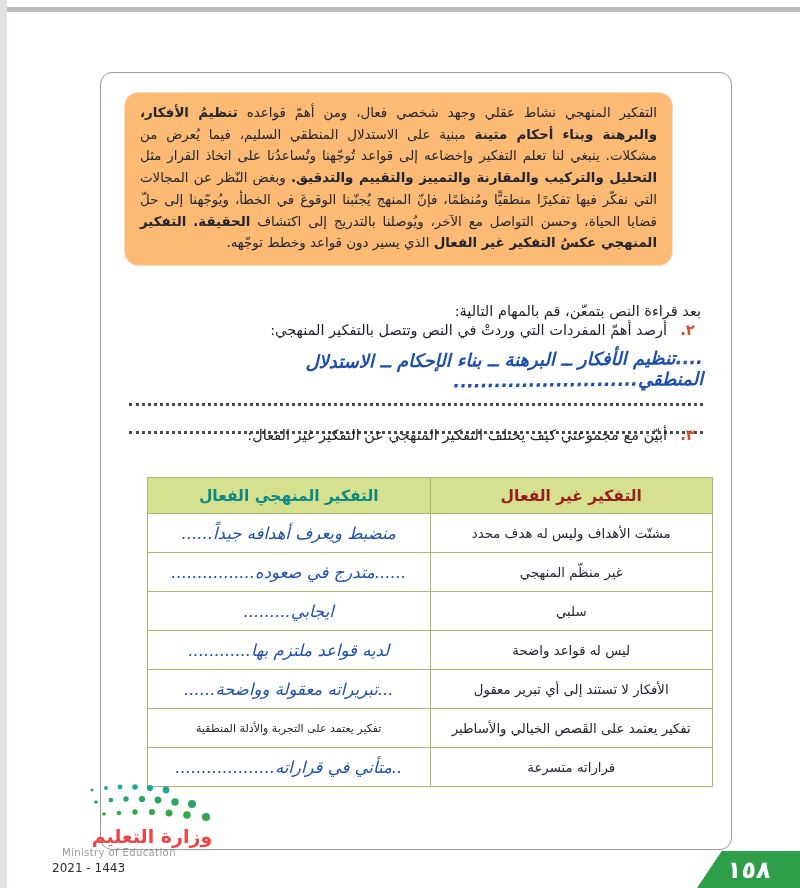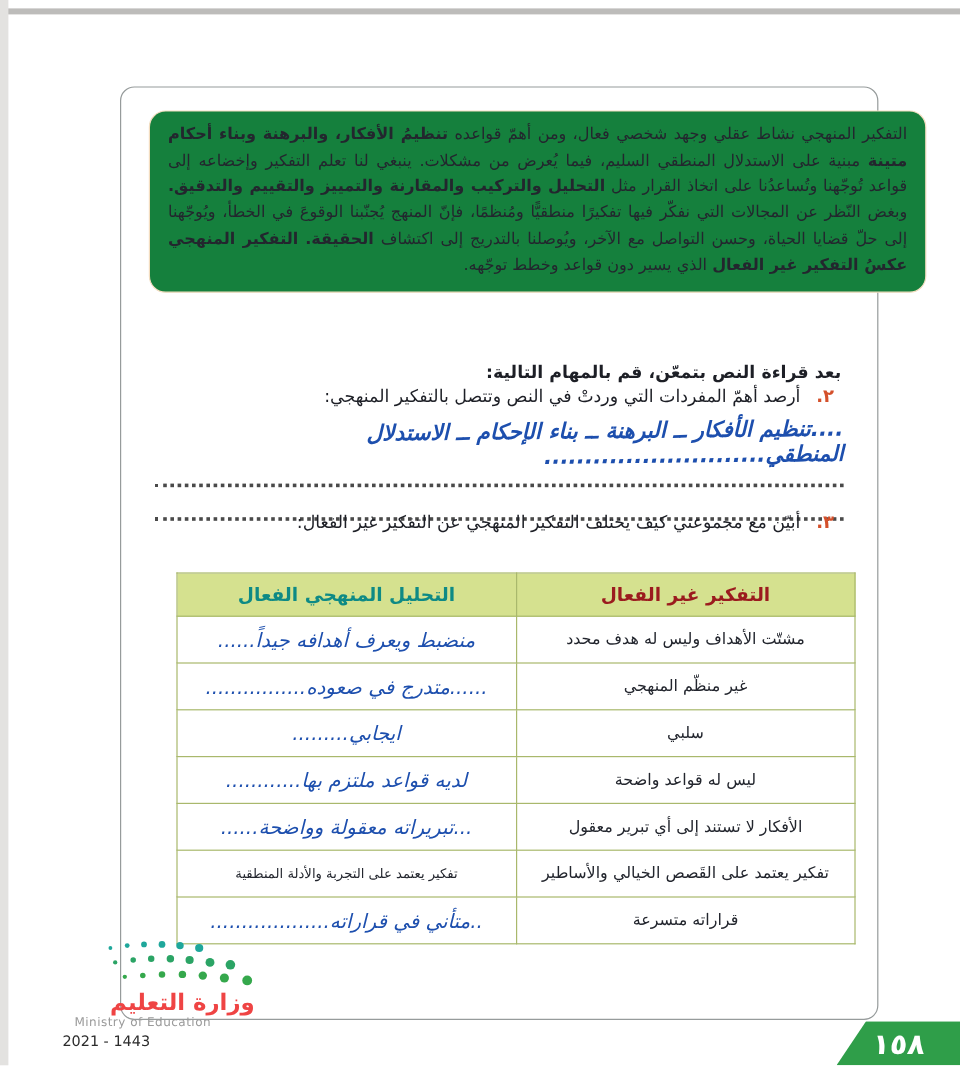--- a/index.html
+++ b/index.html
@@ -16,32 +16,32 @@
   .scan-left{ position:absolute; top:0; left:0; width:7px; height:888px; background:#e3e2e0; }
 
   
   .frame{
     position:absolute; left:100px; top:72px; width:630px; height:776px;
     border:1.6px solid #969b9b; border-radius:12px; background:#fff;
   }
 
   
   .intro-box{
-    position:absolute; left:23px; top:19px; width:648px;
-    background:#15803d; border:1px solid #f3ddc0; border-radius:14px;
+    position:absolute; left:23px; top:19px; width:549px;
+    background:#fdba74; border:1px solid #f3ddc0; border-radius:14px;
     padding:9px 15px 11px 15px; box-sizing:border-box;
     direction:rtl; text-align:justify;
     font-size:13.4px; line-height:1.62; color:#23262e;
   }
   .intro-box .seg-bold{ font-weight:bold; }
 
   .instruction{
     position:absolute; top:215px; right:30px; left:30px;
     direction:rtl; text-align:right;
-    font-size:14.5px; font-weight:bold; color:#1d1f26;
+    font-size:14.5px; font-weight:normal; color:#1d1f26;
   }
 
   .task{ position:absolute; right:36px; left:26px; direction:rtl; text-align:right; }
   .task-2{ top:247px; }
   .task-3{ top:352px; }
   .task-num{ color:#d4502b; font-weight:bold; font-size:15px; margin-left:8px; }
   .task-text{ font-weight:normal; font-size:14.5px; color:#1d1f26; }
 
   .answer-line{
     position:absolute; top:277px; right:28px; left:28px;
@@ -142,21 +142,21 @@
 
     <div class="task task-3">
       <span class="task-num">٣.</span>
       <span class="task-text">أبيّن مع مجموعتي كيف يختلف التفكير المنهجي عن التفكير غير الفعال:</span>
     </div>
 
     <table class="cmp-table">
       <thead>
         <tr>
           <th class="hdr-right">التفكير غير الفعال</th>
-          <th class="hdr-left">التحليل المنهجي الفعال</th>
+          <th class="hdr-left">التفكير المنهجي الفعال</th>
         </tr>
       </thead>
       <tbody>
         <tr>
           <td class="printed">مشتّت الأهداف وليس له هدف محدد</td>
           <td class="hand">منضبط ويعرف أهدافه جيداً......</td>
         </tr>
         <tr>
           <td class="printed">غير منظّم المنهجي</td>
           <td class="hand">......متدرج في صعوده................</td>

